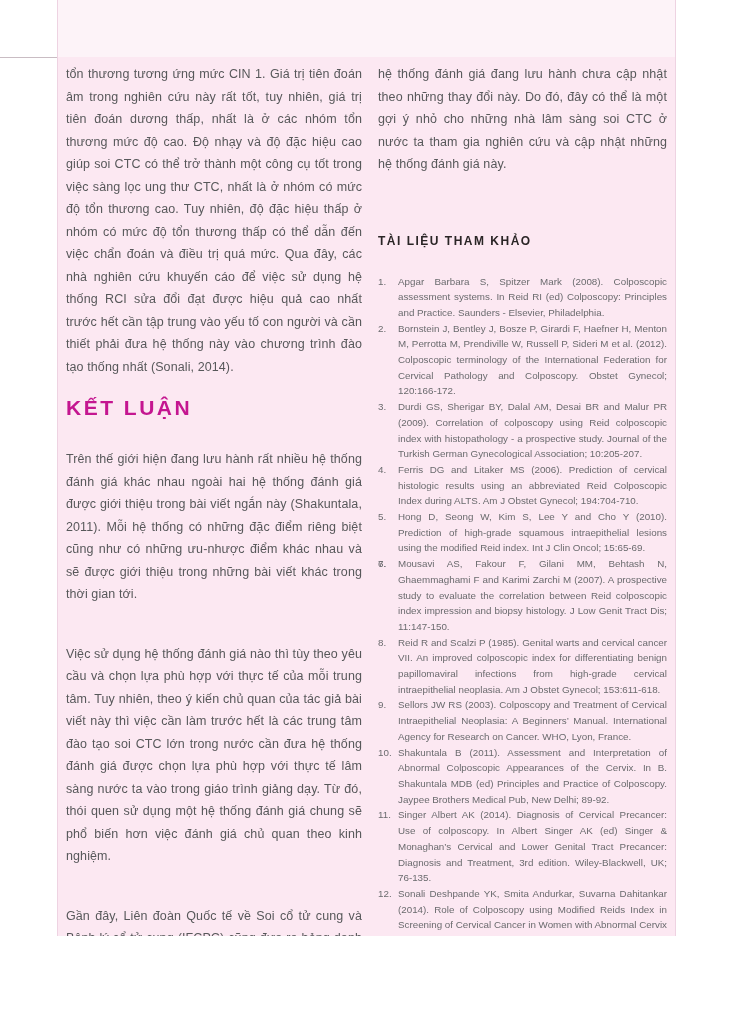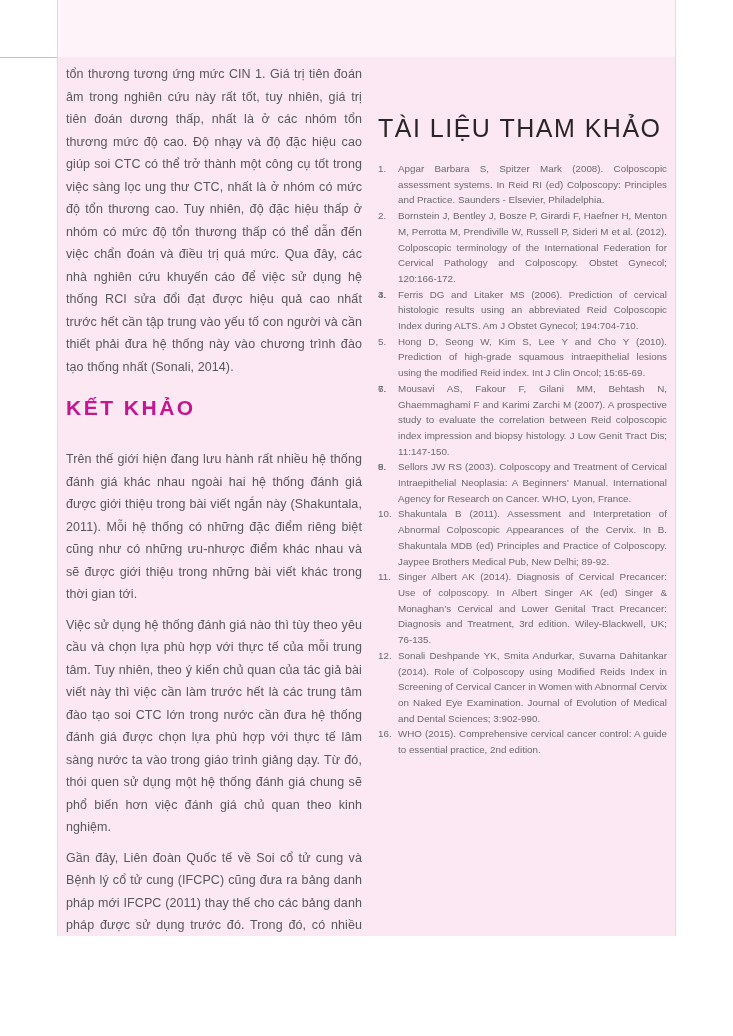--- a/index.html
+++ b/index.html
@@ -14,25 +14,25 @@
   .hline{position:absolute;left:0;width:57px;height:1px;}
   .hline.top{top:57px;background:#c9bcc3;}
   .hline.bottom{top:977px;background:#e6d6dd;}
   .corner-block{position:absolute;left:676px;top:977px;right:0;bottom:0;background:#fad3e9;}
 
   .col-left{position:absolute;left:66px;top:63px;width:296px;}
   .col-right{position:absolute;left:378px;top:63px;width:289px;}
 
   .body-text{margin:0;text-align:justify;font-size:12.5px;line-height:22.5px;
              color:#57585a;letter-spacing:.1px;}
-  .para-gap{margin-top:8px;}
+  .para-gap{margin-top:37px;}
 
   .conclusion-heading{margin:17px 0 27px;font-size:21px;line-height:26px;font-weight:bold;
                       letter-spacing:2.5px;color:#c41690;text-align:left;}
-  .refs-heading{margin:53px 0 21px;font-size:25px;line-height:24px;font-weight:normal;
+  .refs-heading{margin:53px 0 21px;font-size:12px;line-height:24px;font-weight:bold;
                 letter-spacing:1.5px;color:#2a2526;text-align:left;}
 
   .refs{list-style:none;margin:0;padding:0;font-size:9.8px;line-height:15.7px;
         color:#6a6b6e;text-align:justify;}
   .refs li{position:relative;padding-left:20px;margin:0;}
   .ref-num{position:absolute;left:0;top:0;}
 
   .footer{position:absolute;top:977px;right:58px;height:17px;display:flex;
           align-items:flex-end;gap:9px;}
   .footer-journal{color:#f3a5c9;font-weight:bold;font-size:11.5px;letter-spacing:2px;}
@@ -46,42 +46,44 @@
   <div class="top-strip"></div>
   <div class="content-bg"></div>
   <div class="vline left"></div>
   <div class="vline right"></div>
   <div class="hline top"></div>
   <div class="hline bottom"></div>
   <div class="corner-block"></div>
 
   <div class="col-left">
     <p class="body-text">tổn thương tương ứng mức CIN 1. Giá trị tiên đoán âm trong nghiên cứu này rất tốt, tuy nhiên, giá trị tiên đoán dương thấp, nhất là ở các nhóm tổn thương mức độ cao. Độ nhạy và độ đặc hiệu cao giúp soi CTC có thể trở thành một công cụ tốt trong việc sàng lọc ung thư CTC, nhất là ở nhóm có mức độ tổn thương cao. Tuy nhiên, độ đặc hiệu thấp ở nhóm có mức độ tổn thương thấp có thể dẫn đến việc chẩn đoán và điều trị quá mức. Qua đây, các nhà nghiên cứu khuyến cáo để việc sử dụng hệ thống RCI sửa đổi đạt được hiệu quả cao nhất trước hết cần tập trung vào yếu tố con người và cần thiết phải đưa hệ thống này vào chương trình đào tạo thống nhất (Sonali, 2014).</p>
-    <h2 class="conclusion-heading">KẾT KHẢO</h2>
+    <h2 class="conclusion-heading">KẾT LUẬN</h2>
     <p class="body-text">Trên thế giới hiện đang lưu hành rất nhiều hệ thống đánh giá khác nhau ngoài hai hệ thống đánh giá được giới thiệu trong bài viết ngắn này (Shakuntala, 2011). Mỗi hệ thống có những đặc điểm riêng biệt cũng như có những ưu-nhược điểm khác nhau và sẽ được giới thiệu trong những bài viết khác trong thời gian tới.</p>
     <p class="body-text para-gap">Việc sử dụng hệ thống đánh giá nào thì tùy theo yêu cầu và chọn lựa phù hợp với thực tế của mỗi trung tâm. Tuy nhiên, theo ý kiến chủ quan của tác giả bài viết này thì việc cần làm trước hết là các trung tâm đào tạo soi CTC lớn trong nước cần đưa hệ thống đánh giá được chọn lựa phù hợp với thực tế lâm sàng nước ta vào trong giáo trình giảng dạy. Từ đó, thói quen sử dụng một hệ thống đánh giá chung sẽ phổ biến hơn việc đánh giá chủ quan theo kinh nghiệm.</p>
     <p class="body-text para-gap">Gần đây, Liên đoàn Quốc tế về Soi cổ tử cung và Bệnh lý cổ tử cung (IFCPC) cũng đưa ra bảng danh pháp mới IFCPC (2011) thay thế cho các bảng danh pháp được sử dụng trước đó. Trong đó, có nhiều thay đổi khác so với các bảng danh pháp cũ, đặc biệt đưa thêm những dấu hiệu mới rất có giá trị trong việc tiên đoán tổn thương CTC mức độ cao là dấu hiệu “inner border” và dấu hiệu “ridge” (Bornstein và cs., 2012). Tuy nhiên, đến nay các</p>
   </div>
 
   <div class="col-right">
+    <p class="body-text">hệ thống đánh giá đang lưu hành chưa cập nhật theo những thay đổi này. Do đó, đây có thể là một gợi ý nhỏ cho những nhà lâm sàng soi CTC ở nước ta tham gia nghiên cứu và cập nhật những hệ thống đánh giá này.</p>
     <h3 class="refs-heading">TÀI LIỆU THAM KHẢO</h3>
     <ol class="refs">
 
         <li>
           <span class="ref-num">1.</span>
           <span>Apgar Barbara S, Spitzer Mark (2008). Colposcopic assessment systems. In Reid RI (ed) Colposcopy: Principles and Practice. Saunders - Elsevier, Philadelphia.</span>
         </li>
 
         <li>
           <span class="ref-num">2.</span>
           <span>Bornstein J, Bentley J, Bosze P, Girardi F, Haefner H, Menton M, Perrotta M, Prendiville W, Russell P, Sideri M et al. (2012). Colposcopic terminology of the International Federation for Cervical Pathology and Colposcopy. Obstet Gynecol; 120:166-172.</span>
         </li>
 
         <li>
           <span class="ref-num">3.</span>
+          <span>Durdi GS, Sherigar BY, Dalal AM, Desai BR and Malur PR (2009). Correlation of colposcopy using Reid colposcopic index with histopathology - a prospective study. Journal of the Turkish German Gynecological Association; 10:205-207.</span>
         </li>
 
         <li>
           <span class="ref-num">4.</span>
           <span>Ferris DG and Litaker MS (2006). Prediction of cervical histologic results using an abbreviated Reid Colposcopic Index during ALTS. Am J Obstet Gynecol; 194:704-710.</span>
         </li>
 
         <li>
           <span class="ref-num">5.</span>
           <span>Hong D, Seong W, Kim S, Lee Y and Cho Y (2010). Prediction of high-grade squamous intraepithelial lesions using the modified Reid index. Int J Clin Oncol; 15:65-69.</span>
@@ -91,20 +93,21 @@
           <span class="ref-num">6.</span>
         </li>
 
         <li>
           <span class="ref-num">7.</span>
           <span>Mousavi AS, Fakour F, Gilani MM, Behtash N, Ghaemmaghami F and Karimi Zarchi M (2007). A prospective study to evaluate the correlation between Reid colposcopic index impression and biopsy histology. J Low Genit Tract Dis; 11:147-150.</span>
         </li>
 
         <li>
           <span class="ref-num">8.</span>
+          <span>Reid R and Scalzi P (1985). Genital warts and cervical cancer VII. An improved colposcopic index for differentiating benign papillomaviral infections from high-grade cervical intraepithelial neoplasia. Am J Obstet Gynecol; 153:611-618.</span>
         </li>
 
         <li>
           <span class="ref-num">9.</span>
           <span>Sellors JW RS (2003). Colposcopy and Treatment of Cervical Intraepithelial Neoplasia: A Beginners’ Manual. International Agency for Research on Cancer. WHO, Lyon, France.</span>
         </li>
 
         <li>
           <span class="ref-num">10.</span>
           <span>Shakuntala B (2011). Assessment and Interpretation of Abnormal Colposcopic Appearances of the Cervix. In B. Shakuntala MDB (ed) Principles and Practice of Colposcopy. Jaypee Brothers Medical Pub, New Delhi; 89-92.</span>

